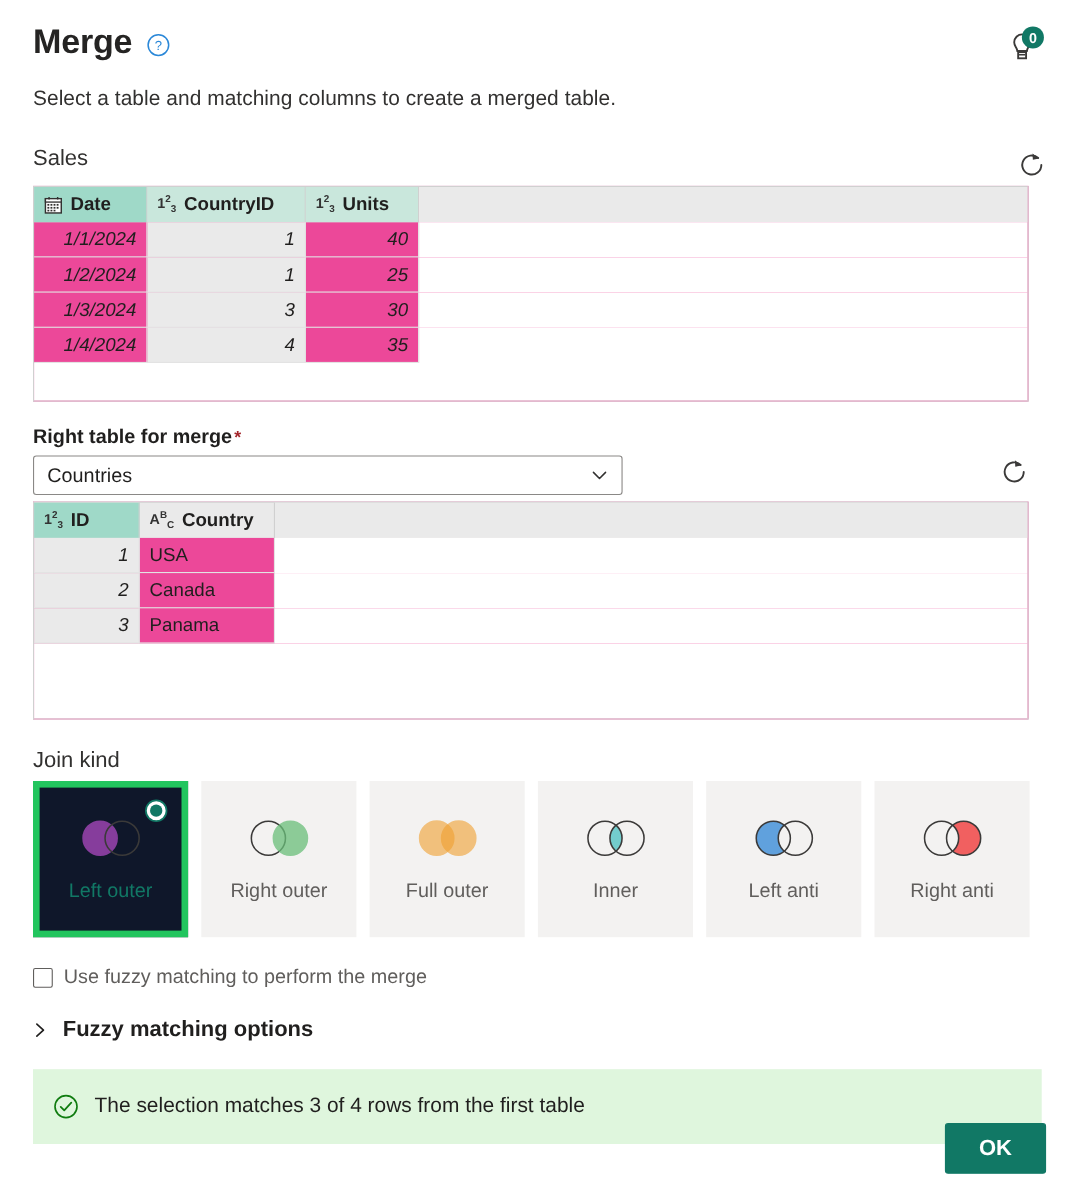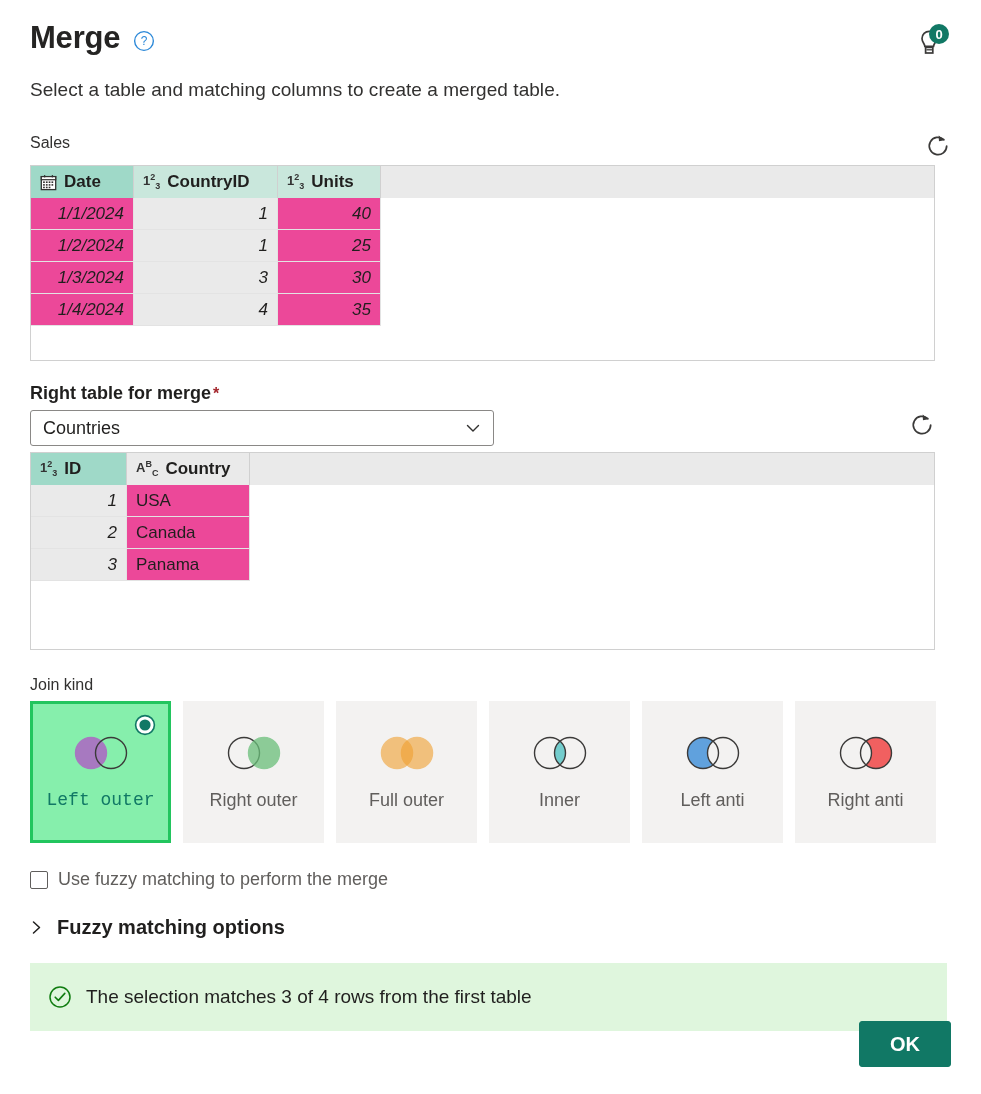--- a/index.html
+++ b/index.html
@@ -72,21 +72,21 @@
   }
   .subtitle {
     margin-top: 15px;
     font-size: 19px;
     color: #323130;
     letter-spacing: 0.05px;
   }
 
   
   .sec-label {
-    font-size: 16px;
+    font-size: 20px;
     color: #323130;
     margin-bottom: 7px;
   }
   .sec-label-strong {
     font-size: 18px;
     font-weight: 700;
     color: #201f1e;
   }
   .req-star { color: #a4262c; font-weight: 700; margin-left: 2px; }
 
@@ -165,21 +165,21 @@
     display: inline-block;
     white-space: nowrap;
   }
   .ty sup { font-size: 9px; vertical-align: super; }
   .ty sub { font-size: 9px; vertical-align: sub; }
   .cal-glyph { width: 17px; height: 17px; display:block; }
 
   
   .dd {
     margin-top: 6px;
-    width: 464px;
+    width: 536px;
     height: 36px;
     border: 1px solid #8a8886;
     border-radius: 3px;
     display: flex;
     align-items: center;
     justify-content: space-between;
     padding: 0 11px 0 12px;
     box-sizing: border-box;
     font-size: 18px;
     color: #201f1e;
@@ -209,23 +209,22 @@
     background: #f3f2f1;
     border: 1px solid transparent;
     box-sizing: border-box;
     display: flex;
     flex-direction: column;
     align-items: center;
     justify-content: center;
     cursor: pointer;
   }
   .join-card.selected {
-    border: 3px solid #22c55e;
-    background: #86efac;
-    font-family: Liberation Mono, monospace;
+    border: 6px solid #22c55e;
+    background: #0f172a;
   }
   .join-radio {
     position: absolute;
     top: 10px;
     right: 12px;
     width: 22px;
     height: 22px;
   }
   .venn { width: 66px; height: 42px; display: block; margin-bottom: 16px; }
   .join-name {

